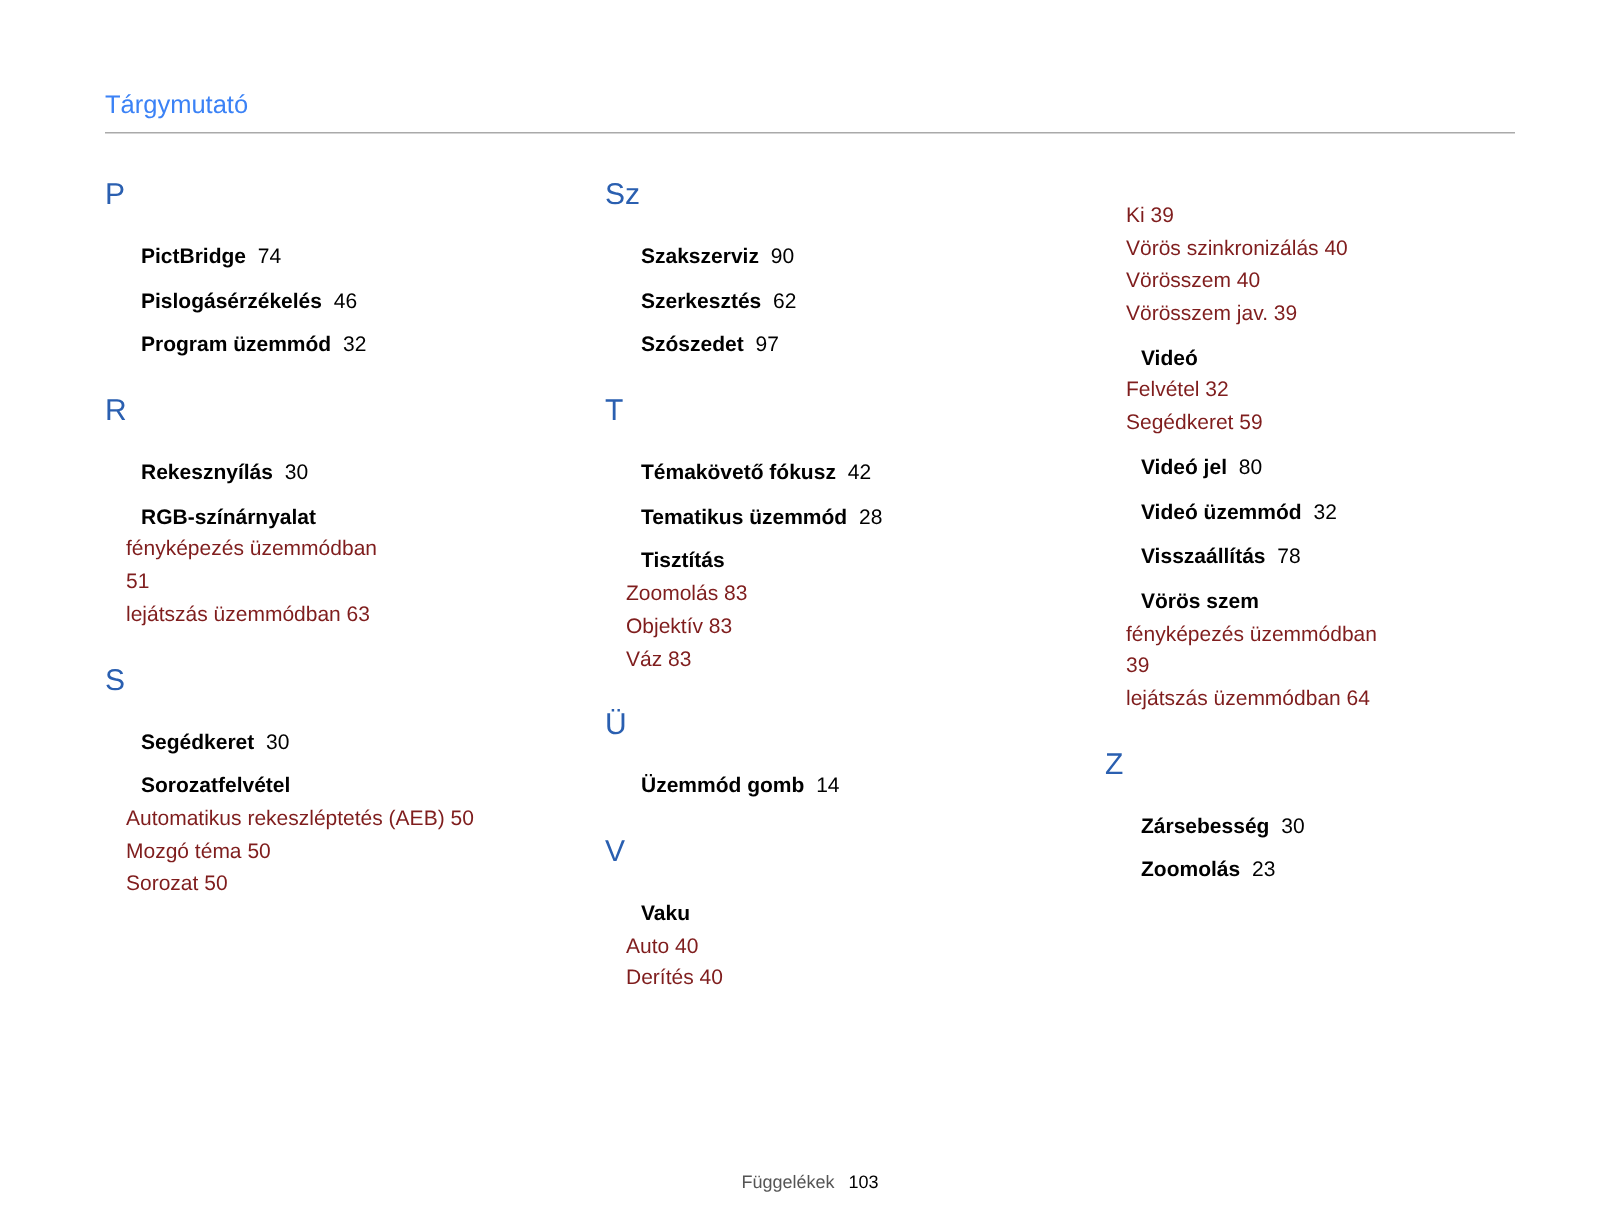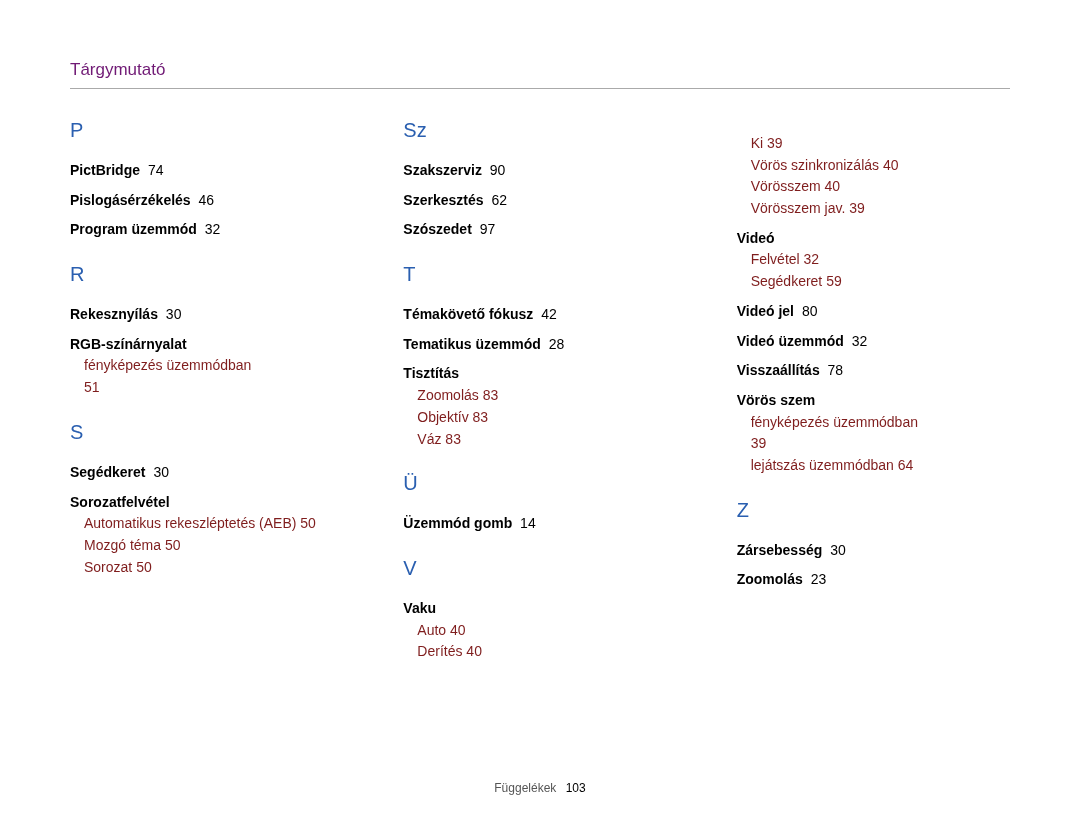--- a/index.html
+++ b/index.html
@@ -7,21 +7,21 @@
     font-family: Arial, Helvetica, sans-serif;
     background: #fff;
     width: 1080px;
     height: 815px;
     padding: 60px 70px 20px 70px;
     position: relative;
     color: #000;
   }
   .header {
     font-size: 17px;
-    color: #701a75;
+    color: #3b82f6;
     border-bottom: 1px solid #aaa;
     padding-bottom: 8px;
     margin-bottom: 26px;
   }
   .cols {
     display: flex;
     gap: 60px;
   }
   .col {
     flex: 1;
@@ -32,20 +32,21 @@
     color: #2a5fb0;
     font-size: 20px;
     font-weight: 400;
     margin-top: 18px;
     margin-bottom: 14px;
   }
   .letter:first-child { margin-top: 0; }
   .entry {
     font-weight: 700;
     margin-top: 8px;
+    margin-left: 24px;
   }
   .sub {
     font-weight: 400;
     margin-left: 14px;
     color: #7f1d1d;
   }
   .page-no {
     font-weight: 400;
     margin-left: 4px;
   }
@@ -68,20 +69,21 @@
 <div class="cols">
   <div class="col">
       <div class="letter">P</div>
       <div class="entry"><span>PictBridge</span>  <span class="page-no">  74</span></div>
       <div class="entry"><span>Pislogásérzékelés</span>  <span class="page-no">  46</span></div>
       <div class="entry"><span>Program üzemmód</span>  <span class="page-no">  32</span></div>
       <div class="letter">R</div>
       <div class="entry"><span>Rekesznyílás</span>  <span class="page-no">  30</span></div>
       <div class="entry"><span>RGB-színárnyalat</span></div>
       <div class="sub"><span>fényképezés üzemmódban</span><br><span>51</span></div>
+      <div class="sub"><span>lejátszás üzemmódban</span>  <span>63</span></div>
       <div class="letter">S</div>
       <div class="entry"><span>Segédkeret</span>  <span class="page-no">  30</span></div>
       <div class="entry"><span>Sorozatfelvétel</span></div>
       <div class="sub"><span>Automatikus rekeszléptetés (AEB)</span>  <span>50</span></div>
       <div class="sub"><span>Mozgó téma</span>  <span>50</span></div>
       <div class="sub"><span>Sorozat</span>  <span>50</span></div>
     </div>
   <div class="col">
       <div class="letter">Sz</div>
       <div class="entry"><span>Szakszerviz</span>  <span class="page-no">  90</span></div>

